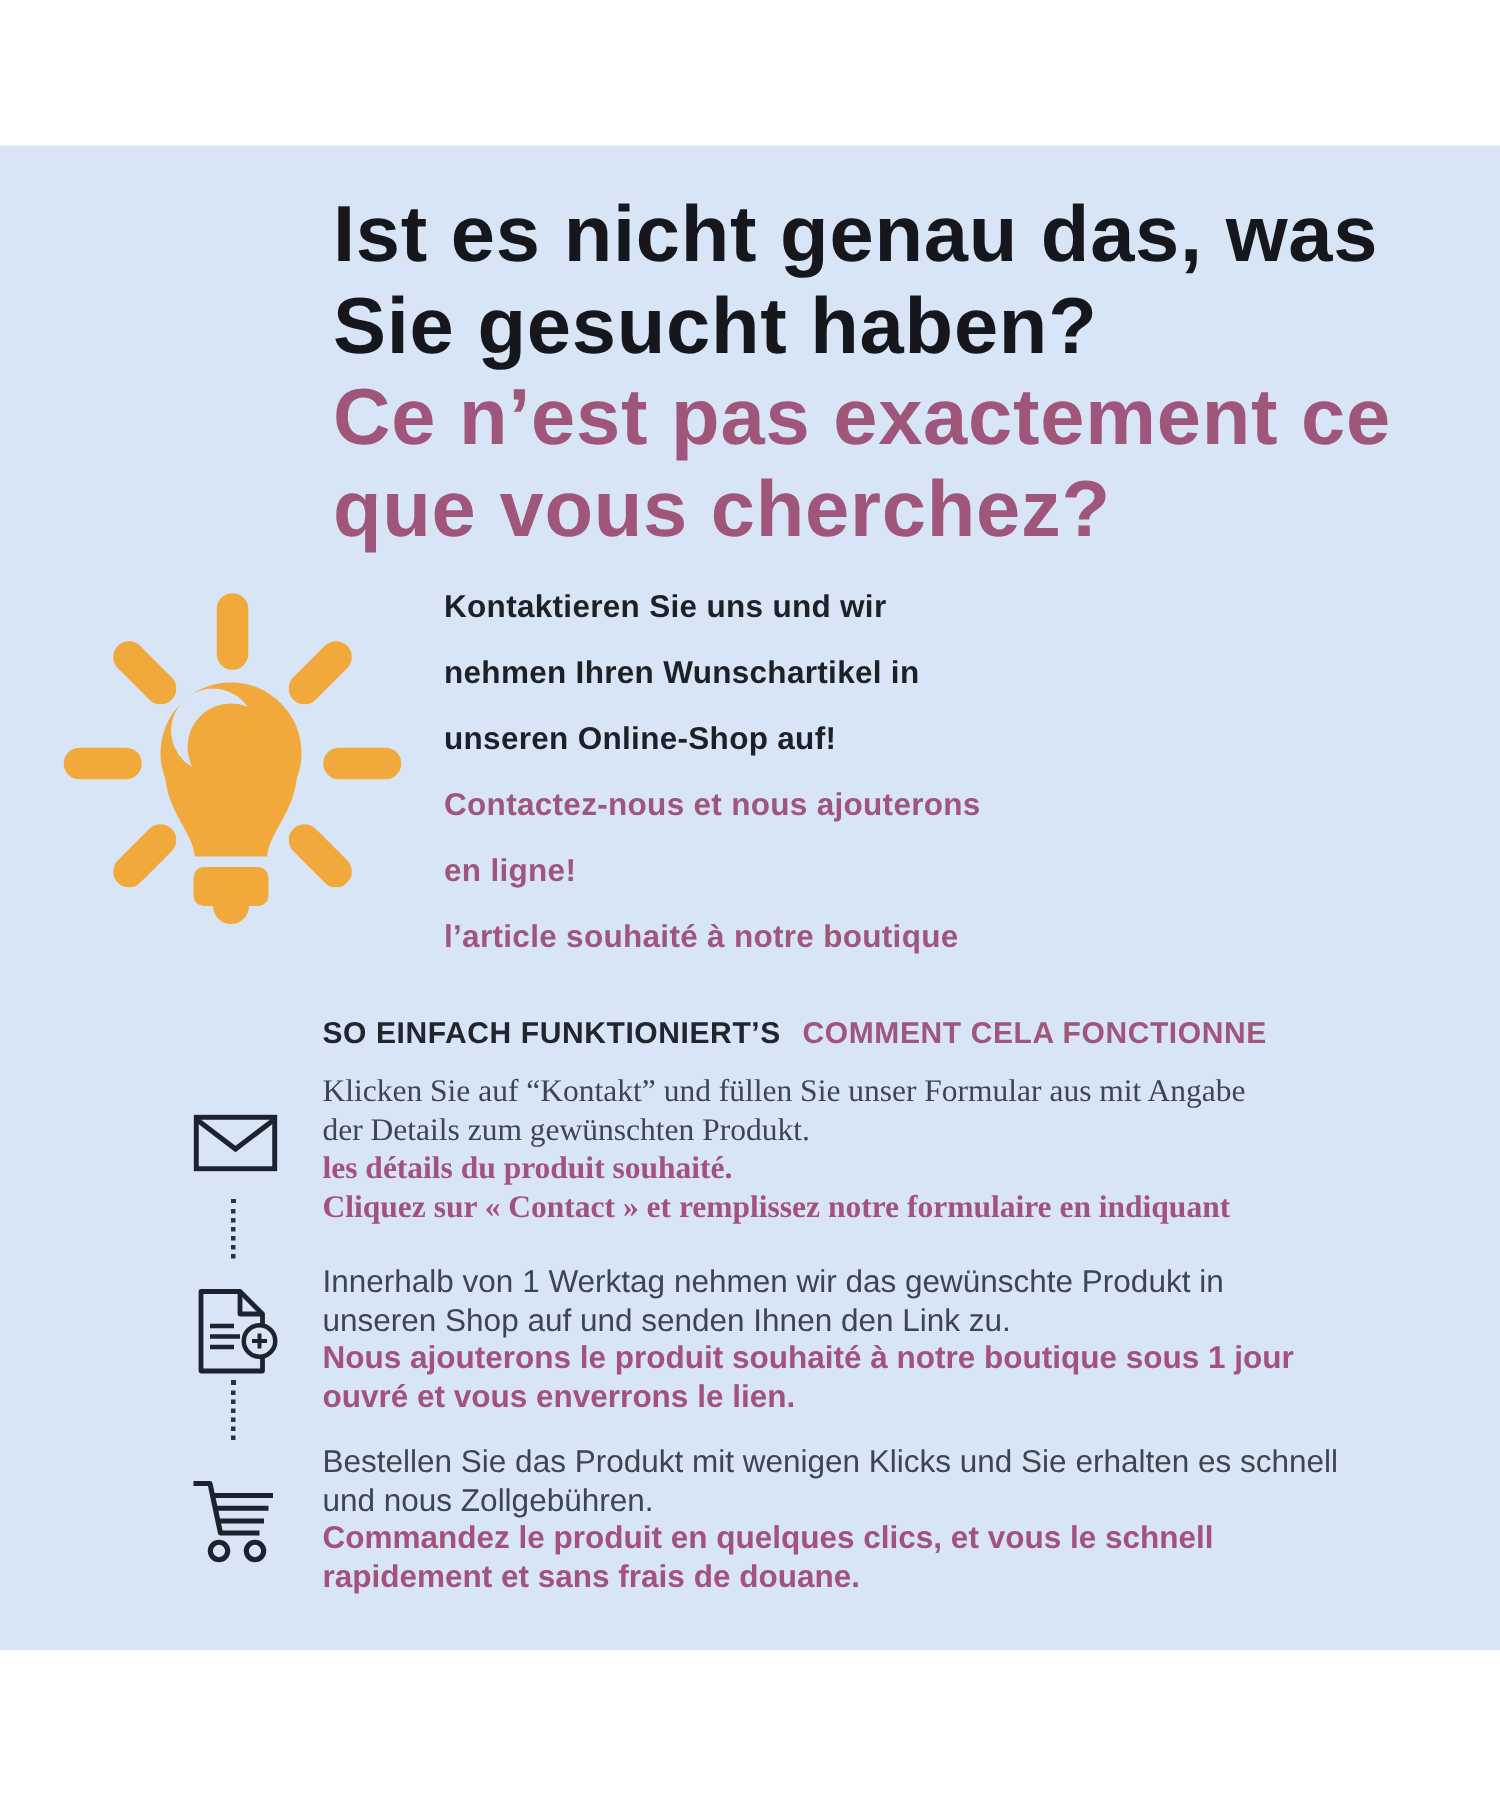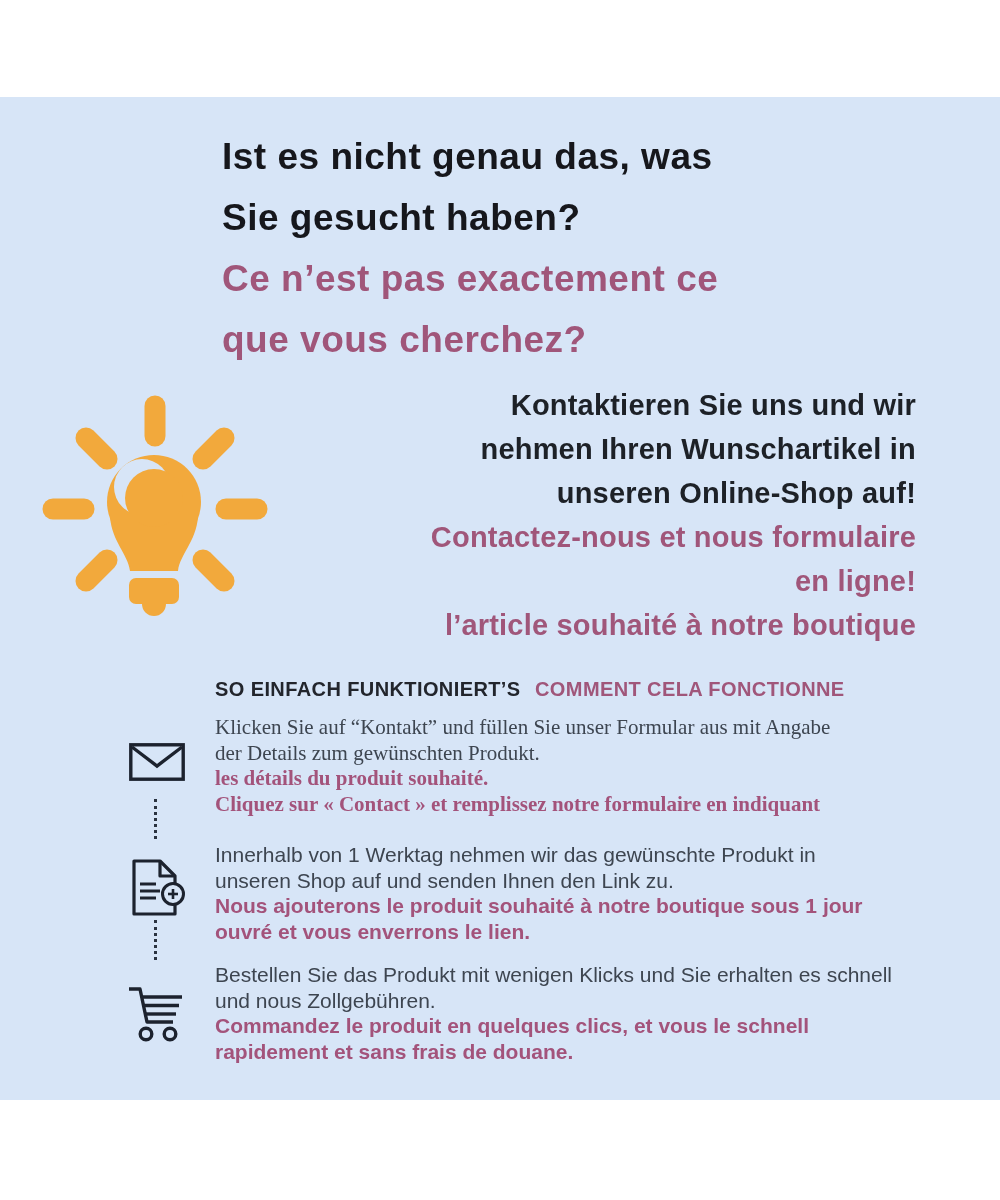--- a/index.html
+++ b/index.html
@@ -11,30 +11,30 @@
     overflow: hidden;
   }
   .stage { position: absolute; left: 0; top: 0; width: 1000px; height: 1200px; }
   .panel {
     position: absolute; left: 0; top: 97px; width: 1000px; height: 1003px;
     background: #d7e5f7;
   }
 
   
   .headline { position: absolute; left: 222px; top: 126px; width: 720px; }
-  .headline div { font-size: 37px; line-height: 61px; font-weight: 700; white-space: nowrap; letter-spacing: 0.5px; }
+  .headline div { font-size: 53px; line-height: 61px; font-weight: 700; white-space: nowrap; letter-spacing: 0.5px; }
   .h-de { color: #16171c; }
   .h-fr { color: #a0567a; }
 
   
   .bulb { position: absolute; left: 40px; top: 392px; width: 230px; height: 230px; }
 
   
   .promo { position: absolute; left: 296px; top: 383px; width: 620px; }
-  .promo div { font-size: 29px; line-height: 44px; font-weight: 700; white-space: nowrap; letter-spacing: 0.2px; text-align: right; }
+  .promo div { font-size: 21px; line-height: 44px; font-weight: 700; white-space: nowrap; letter-spacing: 0.2px; }
   .p-de { color: #1d2127; }
   .p-fr { color: #a0567a; }
 
   
   .hiw-title { position: absolute; left: 215px; top: 678px; white-space: nowrap; }
   .hiw-title span { font-size: 20px; font-weight: 700; letter-spacing: 0.4px; }
   .t-de { color: #22252c; }
   .t-fr { color: #a0567a; margin-left: 10px; }
 
   
@@ -89,21 +89,21 @@
       <circle cx="114" cy="106" r="29" fill="#f2a93c"></circle>
       <rect x="89" y="186" width="50" height="26" rx="7" fill="#f2a93c"></rect>
       <path d="M102,212 a12,12 0 0 0 24,0 Z" fill="#f2a93c"></path>
     </svg>
   </div>
 
   <div class="promo">
     <div class="p-de">Kontaktieren Sie uns und wir</div>
     <div class="p-de">nehmen Ihren Wunschartikel in</div>
     <div class="p-de">unseren Online-Shop auf!</div>
-    <div class="p-fr">Contactez-nous et nous formulaire</div>
+    <div class="p-fr">Contactez-nous et nous ajouterons</div>
     <div class="p-fr">en ligne!</div>
     <div class="p-fr">l’article souhaité à notre boutique</div>
   </div>
 
   <div class="hiw-title">
     <span class="t-de">SO EINFACH FUNKTIONIERT’S</span>
     <span class="t-fr">COMMENT CELA FONCTIONNE</span>
   </div>
 
   <div class="step-icon icon-envelope">

